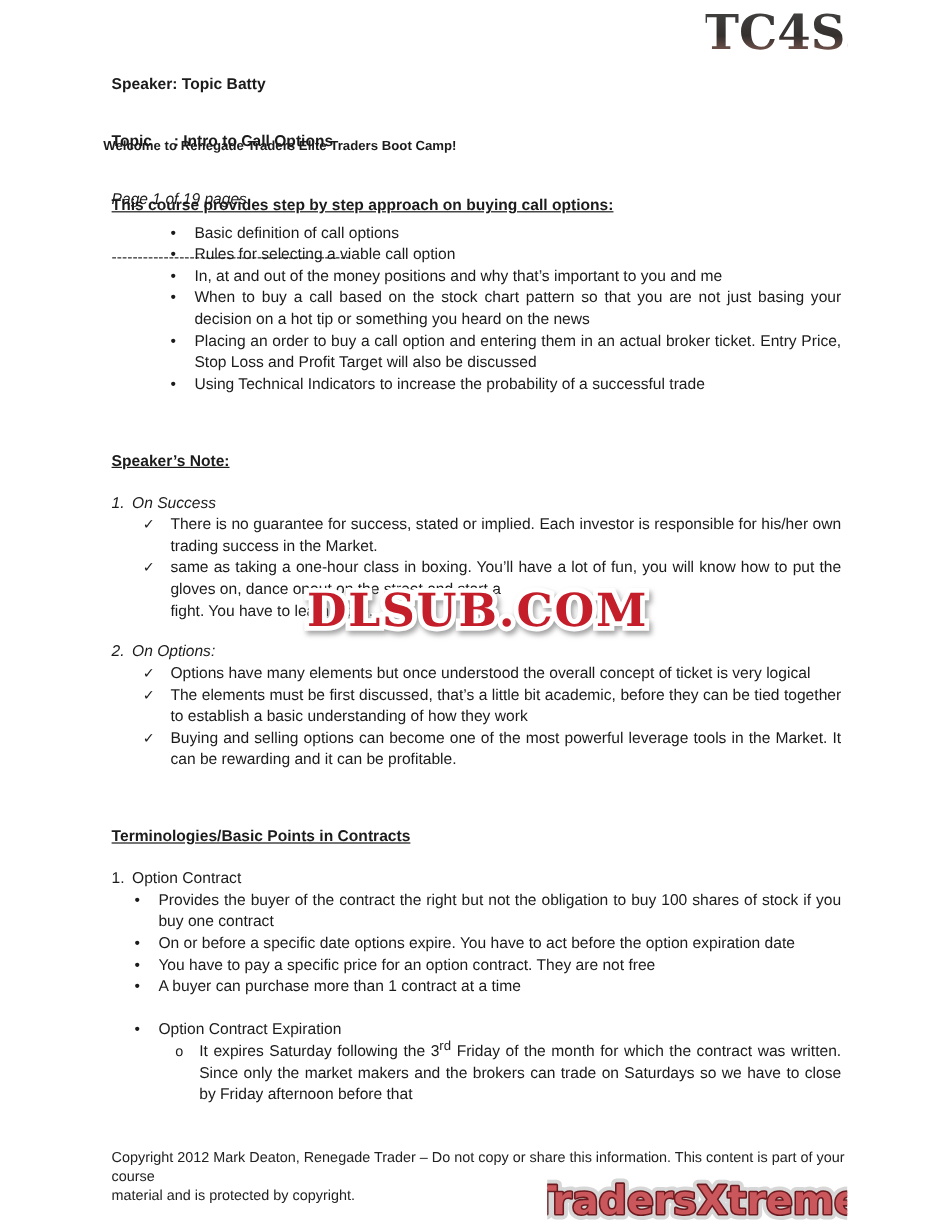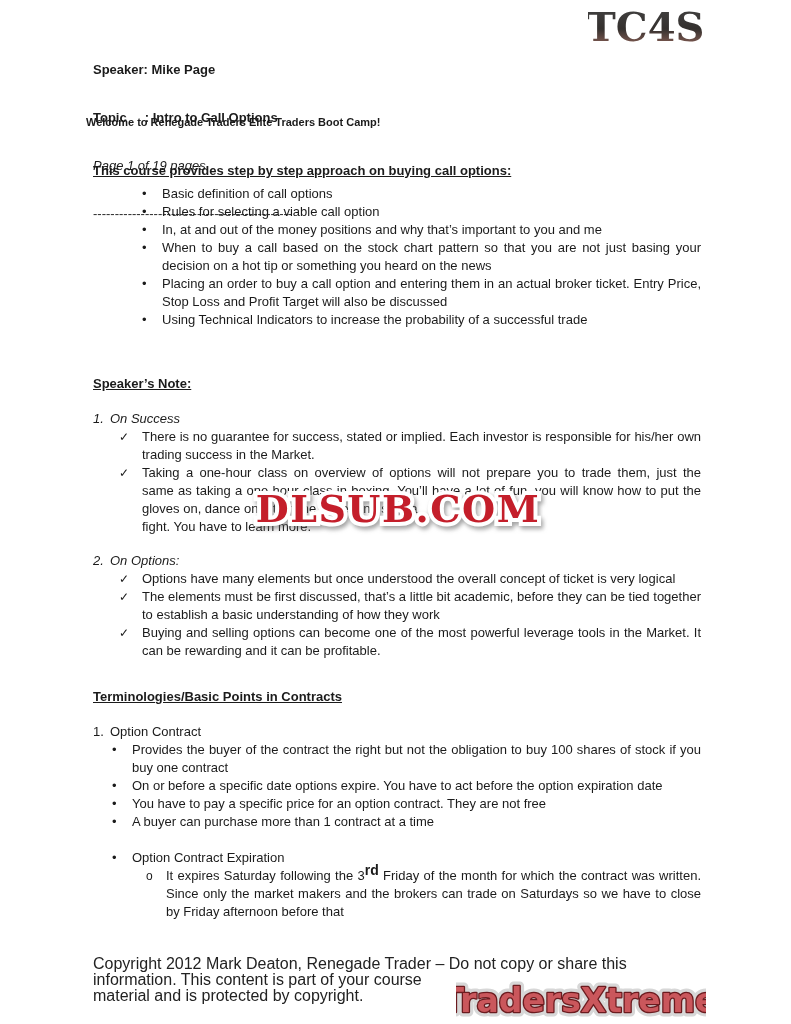--- a/index.html
+++ b/index.html
@@ -36,23 +36,23 @@
   .chk{padding-left:26px;}
   .chk .mk{width:23px;font-size:12px;}
   .lines div{height:18px;overflow:hidden;}
   .jline{text-align:justify;text-align-last:justify;}
   .splitline{display:flex;justify-content:flex-start;}
   
   .b2{padding-left:19px;}
   .b2 .mk{width:20px;}
   .ob{padding-left:53px;}
   .ob .mk{width:20px;font-size:12px;}
-  sup{font-size:14px;vertical-align:super;line-height:0;font-weight:bold;}
-  
-  .footer{left:93px;top:956px;font-size:16px;line-height:16px;color:#222;}
+  sup{font-size:11px;vertical-align:super;line-height:0;}
+  
+  .footer{left:93px;top:956px;font-size:12px;line-height:16px;color:#222;}
   
   .svgbox{position:absolute;}
   svg text{font-weight:bold;}
 </style>
 </head>
 <body>
 
 <div class="page">
 
   <div class="svgbox" style="left:588px;top:1px;">
@@ -62,21 +62,21 @@
           <stop offset="0%" stop-color="#454545"></stop>
           <stop offset="55%" stop-color="#34302e"></stop>
           <stop offset="100%" stop-color="#9c6a5e"></stop>
         </linearGradient>
       </defs>
       <text x="100" y="40" text-anchor="middle" font-family="DejaVu Serif, serif" font-size="40" fill="url(#tc4sg)">TC4S.net</text>
     </svg>
   </div>
 
   <div class="abs hdr">
-    <div class="b">Speaker: Mike Page</div>
+    <div class="b">Speaker: Topic Batty</div>
     <div class="b">Topic     : Intro to Call Options</div>
     <div class="i">Page 1 of 19 pages</div>
     <div class="dash">----------------------------------------------</div>
   </div>
 
   <div class="abs title">Welcome to Renegade Traders Elite Traders Boot Camp!</div>
 
   <div class="abs sec" style="top:162px;">
     <div class="h-ul" style="margin-bottom:5px;">This course provides step by step approach on buying call options:</div>
     <div class="row b1">
@@ -112,21 +112,20 @@
       <span class="mk">1.</span>
       <span class="tx">On Success</span>
     </div>
     <div class="row chk">
       <span class="mk">✓</span>
       <span class="tx just">There is no guarantee for success, stated or implied. Each investor is responsible for his/her own trading success in the Market.</span>
     </div>
     <div class="row chk">
       <span class="mk">✓</span>
       <span class="tx lines">
-        <div class="jline">Taking a one-hour class on overview of options will not prepare you to trade them, just the</div>
         <div class="jline">same as taking a one-hour class in boxing. You’ll have a lot of fun, you will know how to put the</div>
         <div class="splitline">
           <span>gloves on, dance on</span>
           <span>out on the street and start a</span>
         </div>
         <div>fight. You have to learn more.</div>
       </span>
     </div>
 
     <div class="row numrow" style="margin-top:16px;">

